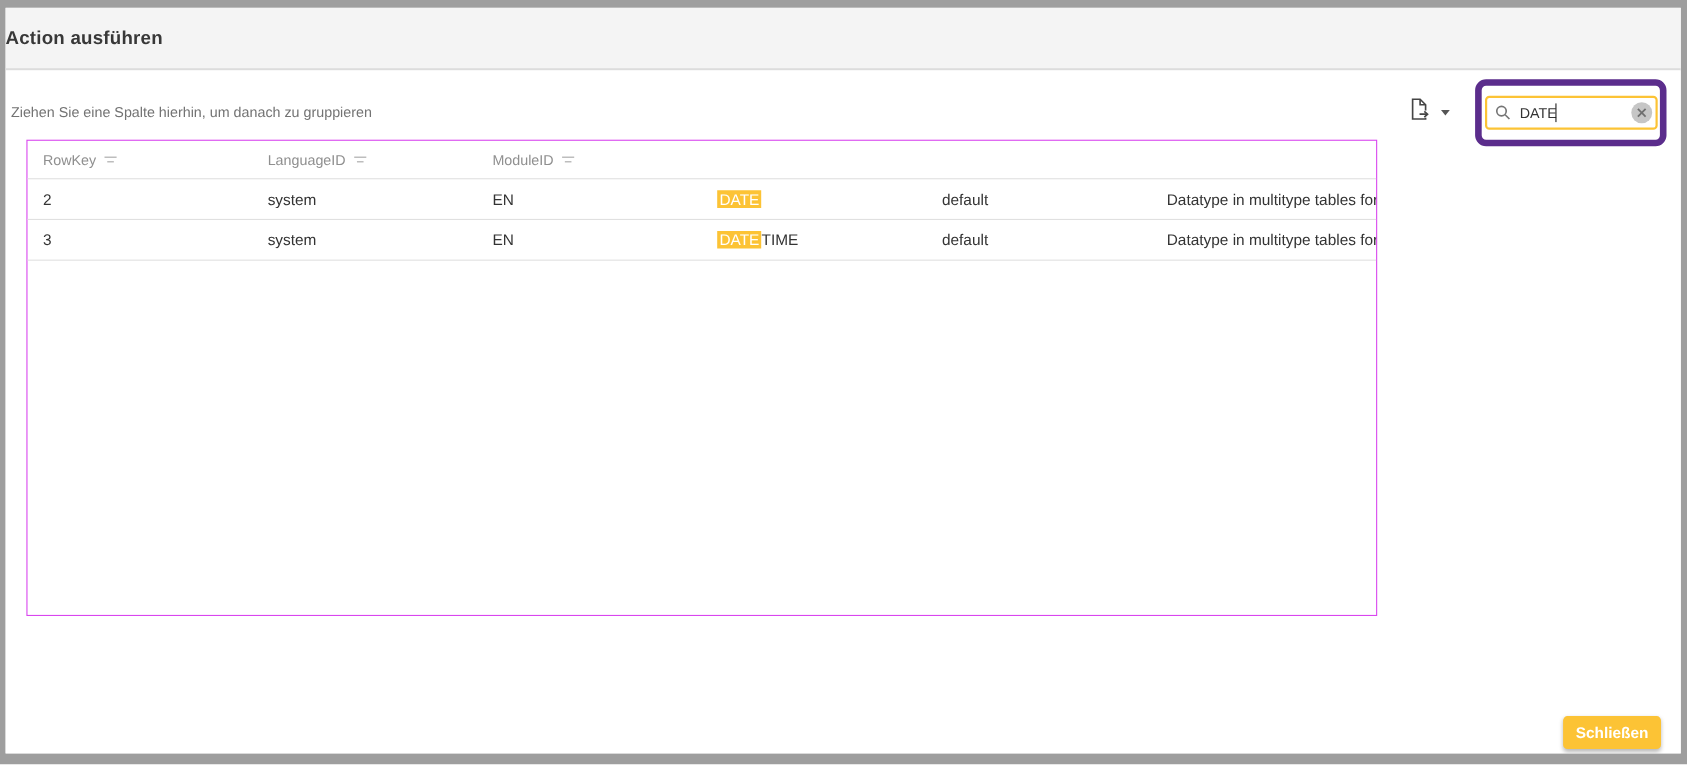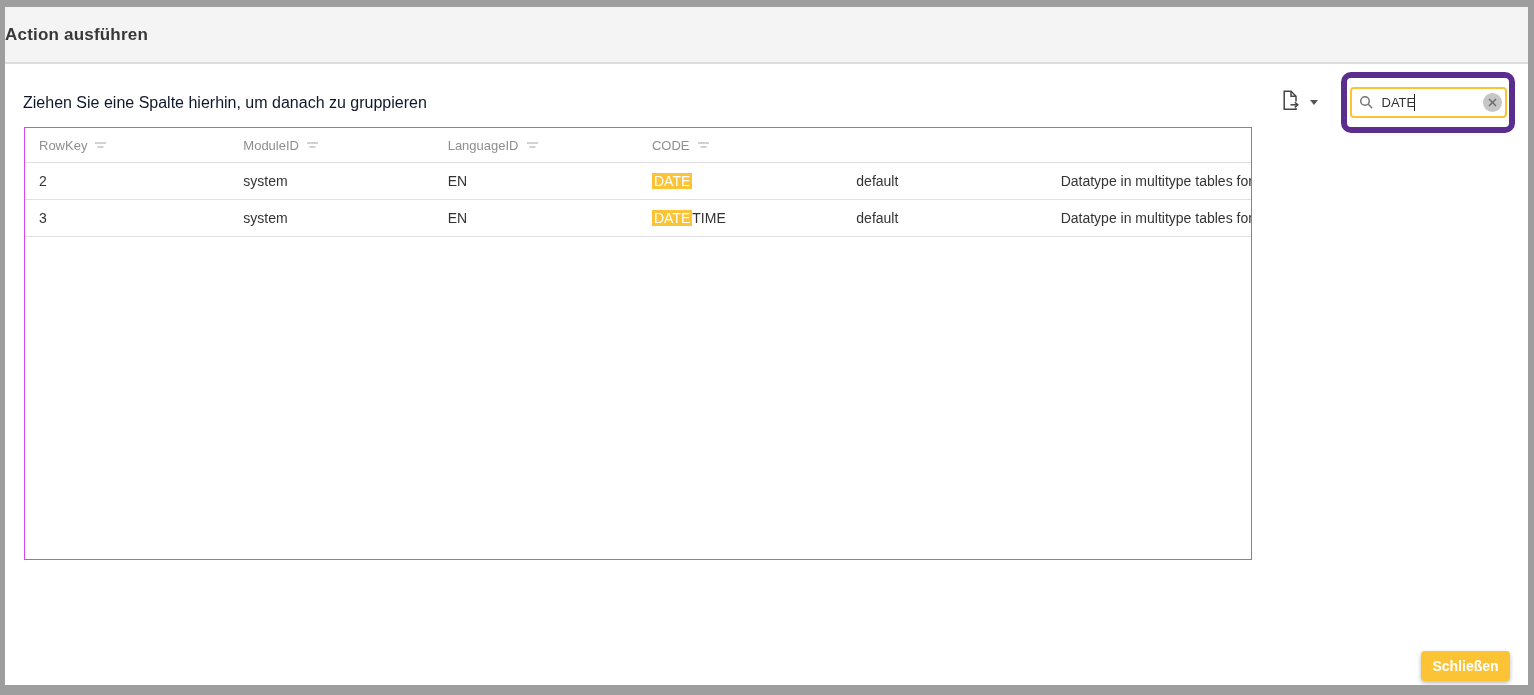--- a/index.html
+++ b/index.html
@@ -21,22 +21,22 @@
     border-bottom: 2px solid #dcdcdc;
     display: flex; align-items: center;
   }
   .titlebar-text {
     font-size: 17px; font-weight: bold; color: #383838; letter-spacing: .2px;
   }
 
   .content { position: relative; height: 621px; background: #fff; }
 
   .group-text {
-    position: absolute; left: 18px; top: 30px;
-    font-size: 16px; color: #0f172a;
+    position: absolute; left: 5px; top: 30px;
+    font-size: 13px; color: #737373;
   }
 
   
   .export-btn {
     position: absolute; left: 1276px; top: 26px;
     display: flex; align-items: center; gap: 11px;
     cursor: pointer; height: 24px;
   }
   .chevron-down {
     width: 0; height: 0;
@@ -167,47 +167,38 @@
           </svg>
         </span>
       </div>
     </div>
 
     <div class="grid">
 
       <div class="grid-header">
         <div class="hcell">
           <span>RowKey</span>
-          <span class="filter-icon">
-            <svg width="13" height="10" viewBox="0 0 13 10">
-                <line x1="1" y1="3" x2="12" y2="3" stroke="#bdbdbd" stroke-width="1.4"></line>
-                <line x1="3.5" y1="7" x2="9.5" y2="7" stroke="#bdbdbd" stroke-width="1.4"></line>
-              </svg>
-          </span>
-        </div>
-        <div class="hcell">
-          <span>ModuleID</span>
           <span class="filter-icon">
             <svg width="13" height="10" viewBox="0 0 13 10">
                 <line x1="1" y1="3" x2="12" y2="3" stroke="#bdbdbd" stroke-width="1.4"></line>
                 <line x1="3.5" y1="7" x2="9.5" y2="7" stroke="#bdbdbd" stroke-width="1.4"></line>
               </svg>
           </span>
         </div>
         <div class="hcell">
           <span>LanguageID</span>
           <span class="filter-icon">
             <svg width="13" height="10" viewBox="0 0 13 10">
                 <line x1="1" y1="3" x2="12" y2="3" stroke="#bdbdbd" stroke-width="1.4"></line>
                 <line x1="3.5" y1="7" x2="9.5" y2="7" stroke="#bdbdbd" stroke-width="1.4"></line>
               </svg>
           </span>
         </div>
         <div class="hcell">
-          <span>CODE</span>
+          <span>ModuleID</span>
           <span class="filter-icon">
             <svg width="13" height="10" viewBox="0 0 13 10">
                 <line x1="1" y1="3" x2="12" y2="3" stroke="#bdbdbd" stroke-width="1.4"></line>
                 <line x1="3.5" y1="7" x2="9.5" y2="7" stroke="#bdbdbd" stroke-width="1.4"></line>
               </svg>
           </span>
         </div>
       </div>
 
       <div class="grid-row">

